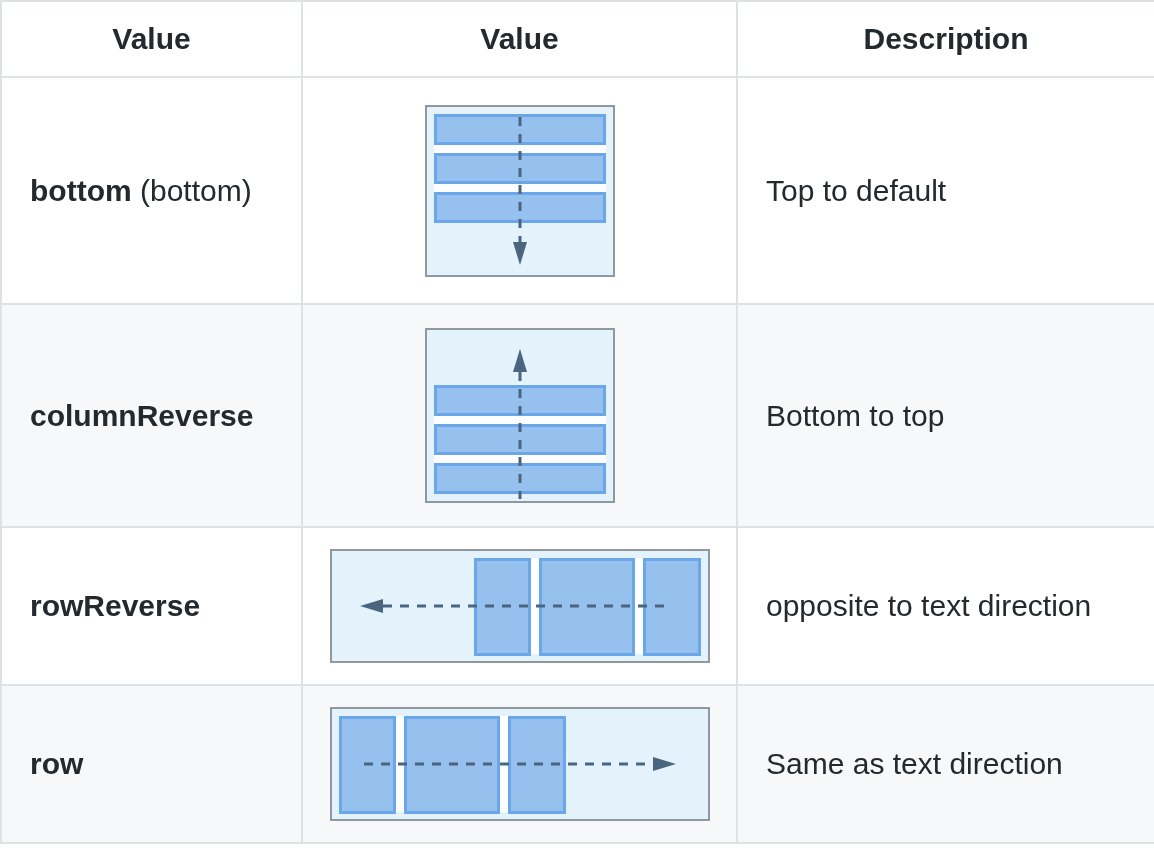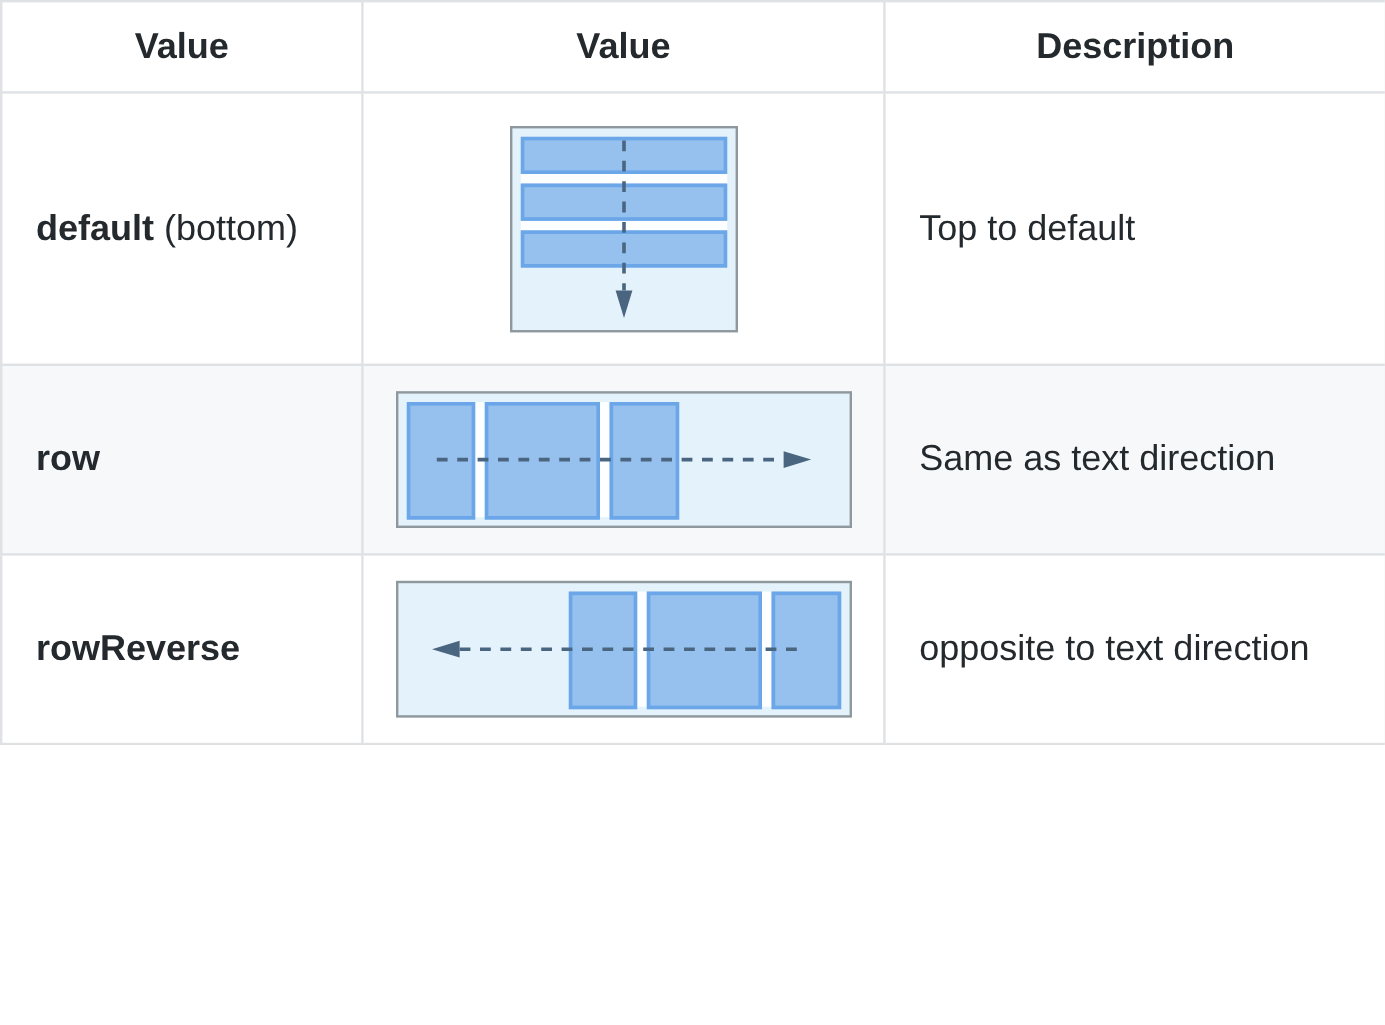--- a/index.html
+++ b/index.html
@@ -101,40 +101,83 @@
     <tr>
       <th>Value</th>
       <th>Value</th>
       <th>Description</th>
     </tr>
   </thead>
   <tbody>
 
     <tr class="r-tall1">
       <td class="value-cell">
-        <span class="val">default</span><span class="suffix"> (bottom)</span>
+        <span class="val">bottom</span><span class="suffix"> (bottom)</span>
       </td>
       <td class="result-cell">
         <div class="cell-center">
           <div class="diagram dg-col">
             <div class="backdrop bars-v">
               <div class="bar bar-h"></div>
               <div class="bar bar-h"></div>
               <div class="bar bar-h"></div>
             </div>
             <svg class="arrow arr-v arr-down" width="18" height="152" viewBox="0 0 18 152">
               <line class="dash" x1="9" y1="2" x2="9" y2="127"></line>
               <polygon class="head" points="9,150 2,127 16,127"></polygon>
             </svg>
           </div>
         </div>
       </td>
       <td class="desc-cell">Top to default</td>
     </tr>
 
+    <tr class="r-tall2">
+      <td class="value-cell">
+        <span class="val">columnReverse</span><span class="suffix"></span>
+      </td>
+      <td class="result-cell">
+        <div class="cell-center">
+          <div class="diagram dg-col-rev">
+            <div class="backdrop bars-v">
+              <div class="bar bar-h"></div>
+              <div class="bar bar-h"></div>
+              <div class="bar bar-h"></div>
+            </div>
+            <svg class="arrow arr-v arr-up" width="18" height="154" viewBox="0 0 18 154">
+              <polygon class="head" points="9,2 2,25 16,25"></polygon>
+              <line class="dash" x1="9" y1="25" x2="9" y2="152"></line>
+            </svg>
+          </div>
+        </div>
+      </td>
+      <td class="desc-cell">Bottom to top</td>
+    </tr>
+
+    <tr class="r-short">
+      <td class="value-cell">
+        <span class="val">rowReverse</span><span class="suffix"></span>
+      </td>
+      <td class="result-cell">
+        <div class="cell-center">
+          <div class="diagram dg-row dg-row-rev">
+            <div class="backdrop bars-h">
+              <div class="bar bar-v bar-w1"></div>
+              <div class="bar bar-v bar-w2"></div>
+              <div class="bar bar-v bar-w3"></div>
+            </div>
+            <svg class="arrow arr-h arr-left" width="316" height="18" viewBox="0 0 316 18">
+              <polygon class="head" points="2,9 25,2 25,16"></polygon>
+              <line class="dash" x1="25" y1="9" x2="314" y2="9"></line>
+            </svg>
+          </div>
+        </div>
+      </td>
+      <td class="desc-cell">opposite to text direction</td>
+    </tr>
 
     <tr class="r-short">
       <td class="value-cell">
         <span class="val">row</span><span class="suffix"></span>
       </td>
       <td class="result-cell">
         <div class="cell-center">
           <div class="diagram dg-row">
             <div class="backdrop bars-h">
               <div class="bar bar-v bar-w1"></div>
@@ -144,36 +187,14 @@
             <svg class="arrow arr-h arr-right" width="316" height="18" viewBox="0 0 316 18">
               <line class="dash" x1="2" y1="9" x2="291" y2="9"></line>
               <polygon class="head" points="314,9 291,2 291,16"></polygon>
             </svg>
           </div>
         </div>
       </td>
       <td class="desc-cell">Same as text direction</td>
     </tr>
 
-    <tr class="r-short">
-      <td class="value-cell">
-        <span class="val">rowReverse</span><span class="suffix"></span>
-      </td>
-      <td class="result-cell">
-        <div class="cell-center">
-          <div class="diagram dg-row dg-row-rev">
-            <div class="backdrop bars-h">
-              <div class="bar bar-v bar-w1"></div>
-              <div class="bar bar-v bar-w2"></div>
-              <div class="bar bar-v bar-w3"></div>
-            </div>
-            <svg class="arrow arr-h arr-left" width="316" height="18" viewBox="0 0 316 18">
-              <polygon class="head" points="2,9 25,2 25,16"></polygon>
-              <line class="dash" x1="25" y1="9" x2="314" y2="9"></line>
-            </svg>
-          </div>
-        </div>
-      </td>
-      <td class="desc-cell">opposite to text direction</td>
-    </tr>
-
   </tbody>
 </table>
 
 </body></html>

